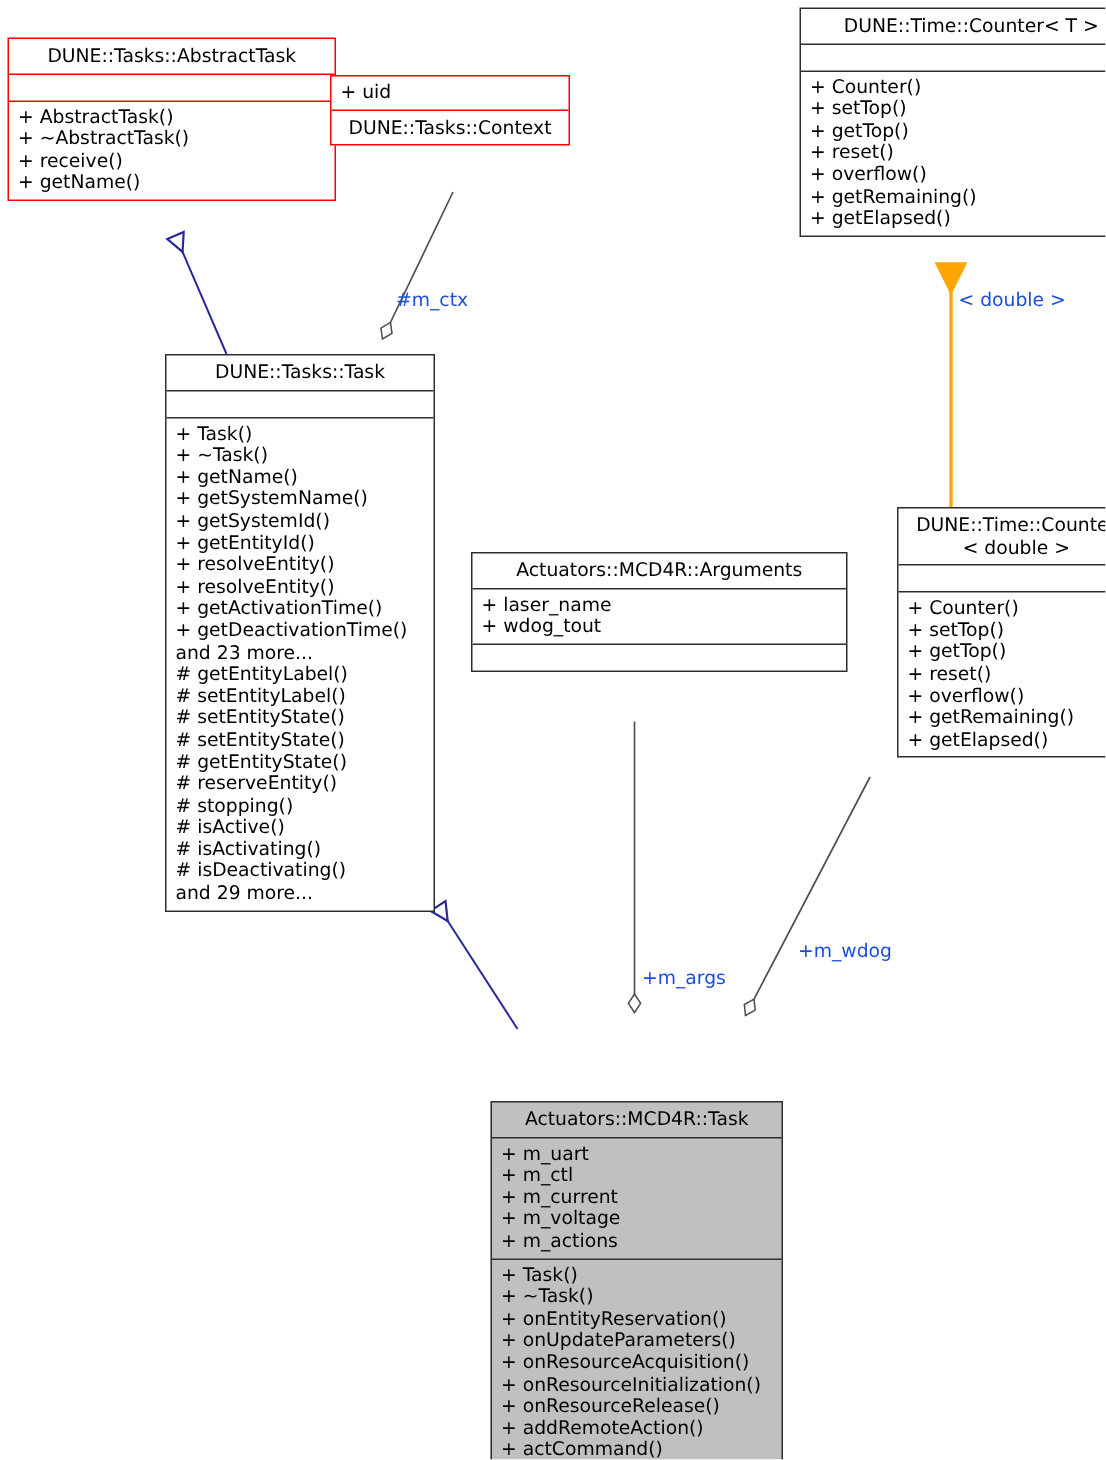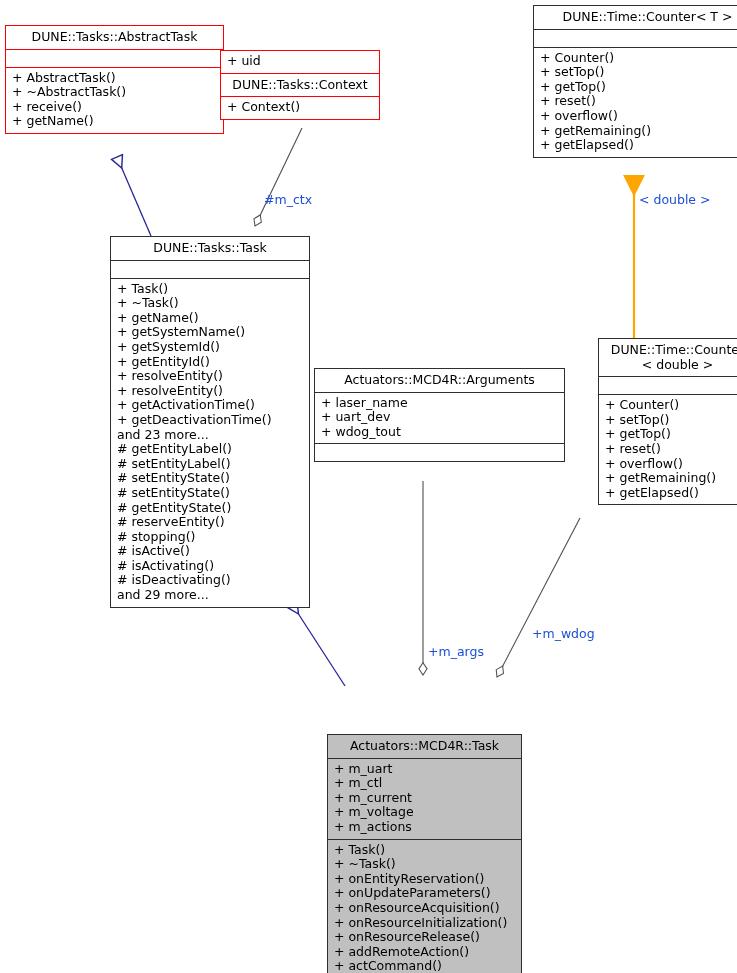--- a/index.html
+++ b/index.html
@@ -117,40 +117,37 @@
       <div class="member">+ receive()</div>
       <div class="member">+ getName()</div>
     </div>
   </div>
 
   <div class="node red" style="left:220px; top:50px; width:160px;">
     <div class="compartment">
       <div class="member">+ uid</div>
     </div>
     <div class="compartment title">DUNE::Tasks::Context</div>
-    <div class="compartment">
-      <div class="member">+ Context()</div>
-    </div>
   </div>
 
   <div class="node dark" style="left:533px; top:5px; width:229px;">
     <div class="compartment title">DUNE::Time::Counter&lt; T &gt;</div>
     <div class="compartment empty-compartment"></div>
     <div class="compartment">
       <div class="member">+ Counter()</div>
       <div class="member">+ setTop()</div>
       <div class="member">+ getTop()</div>
       <div class="member">+ reset()</div>
       <div class="member">+ overflow()</div>
       <div class="member">+ getRemaining()</div>
       <div class="member">+ getElapsed()</div>
     </div>
   </div>
 
-  <div class="node dark" style="left:110px; top:236px; width:200px;">
+  <div class="node dark" style="left:110px; top:236px; width:180px;">
     <div class="compartment title">DUNE::Tasks::Task</div>
     <div class="compartment empty-compartment"></div>
     <div class="compartment">
       <div class="member">+ Task()</div>
       <div class="member">+ ~Task()</div>
       <div class="member">+ getName()</div>
       <div class="member">+ getSystemName()</div>
       <div class="member">+ getSystemId()</div>
       <div class="member">+ getEntityId()</div>
       <div class="member">+ resolveEntity()</div>
@@ -169,21 +166,20 @@
       <div class="member"># isActivating()</div>
       <div class="member"># isDeactivating()</div>
       <div class="member">and 29 more...</div>
     </div>
   </div>
 
   <div class="node dark" style="left:314px; top:368px; width:251px;">
     <div class="compartment title">Actuators::MCD4R::Arguments</div>
     <div class="compartment">
       <div class="member">+ laser_name</div>
-      <div class="member">+ uart_dev</div>
       <div class="member">+ wdog_tout</div>
     </div>
     <div class="compartment empty-compartment"></div>
   </div>
 
   <div class="node dark" style="left:555px; top:338px; width:159px;margin-left:43px;">
     <div class="compartment title">DUNE::Time::Counter
 &lt; double &gt;</div>
     <div class="compartment empty-compartment"></div>
     <div class="compartment">

